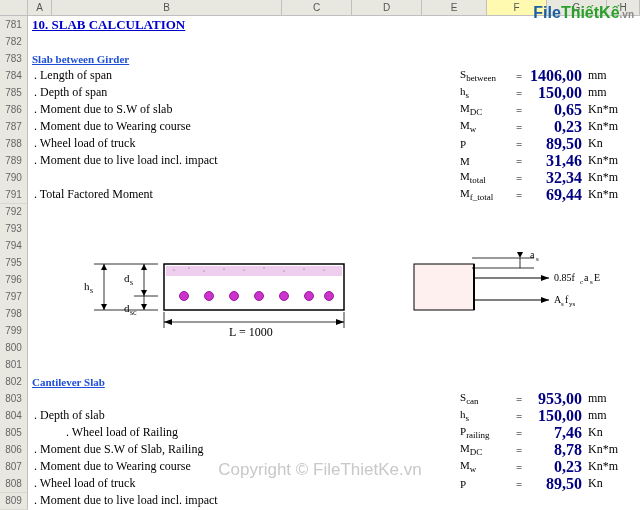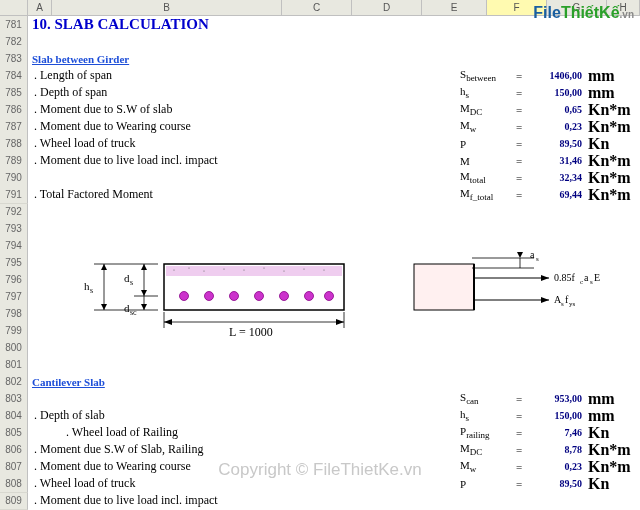--- a/index.html
+++ b/index.html
@@ -9,28 +9,28 @@
   .col-h { border-right: 1px solid #c0c0c0; text-align: center; line-height: 16px; }
   .row-num-col { width: 28px; }
   .cA { width: 24px; } .cB { width: 230px; } .cC { width: 70px; } .cD { width: 70px; } .cE { width: 65px; } .cF { width: 60px; background: #fffab0; } .cG { width: 60px; } .cH { width: 33px; }
   
   .sheet { position: relative; }
   .row { display: flex; height: 17px; align-items: center; }
   .row-num { width: 28px; min-width: 28px; background: #e8e8e0; border-right: 1px solid #c0c0c0; border-bottom: 1px solid #d8d8d0; text-align: center; font-family: Arial, sans-serif; font-size: 10px; color: #666; line-height: 17px; }
   
   .cell-area { display: flex; flex: 1; padding-left: 4px; }
   
-  .title-link { color: #0000cc; font-weight: bold; font-size: 15px; }
+  .title-link { color: #0000cc; text-decoration: underline; font-weight: bold; font-size: 13px; }
   .sub-link { color: #1d4ed8; text-decoration: underline; font-weight: bold; font-size: 11px; }
   .label { font-size: 12px; margin-left: 2px; }
   
   .sym { position: absolute; font-size: 11px; }
   .eq { position: absolute; font-size: 11px; color: #000; }
-  .val { position: absolute; font-size: 10px; font-weight: bold; color: #000080; text-align: right; }
-  .unit { position: absolute; font-size: 16px; font-weight: bold; }
+  .val { position: absolute; font-size: 16px; font-weight: bold; color: #000080; text-align: right; }
+  .unit { position: absolute; font-size: 12px; font-weight: normal; }
   
   .logo { position: absolute; top: 4px; right: 6px; font-family: Arial, sans-serif; font-weight: bold; }
   .logo .f1 { color: #1a5fa0; font-size: 16px; }
   .logo .f2 { color: #2aa02a; font-size: 16px; }
   .logo .f3 { color: #888; font-size: 10px; }
   
   .watermark { position: absolute; top: 460px; left: 0; width: 640px; text-align: center; font-family: Arial, sans-serif; font-size: 17px; color: #c8c8c8; font-weight: 500; pointer-events: none; }
   
   .diagram { position: absolute; top: 250px; left: 54px; width: 560px; height: 100px; }
   .diagram svg { width: 100%; height: 100%; }

